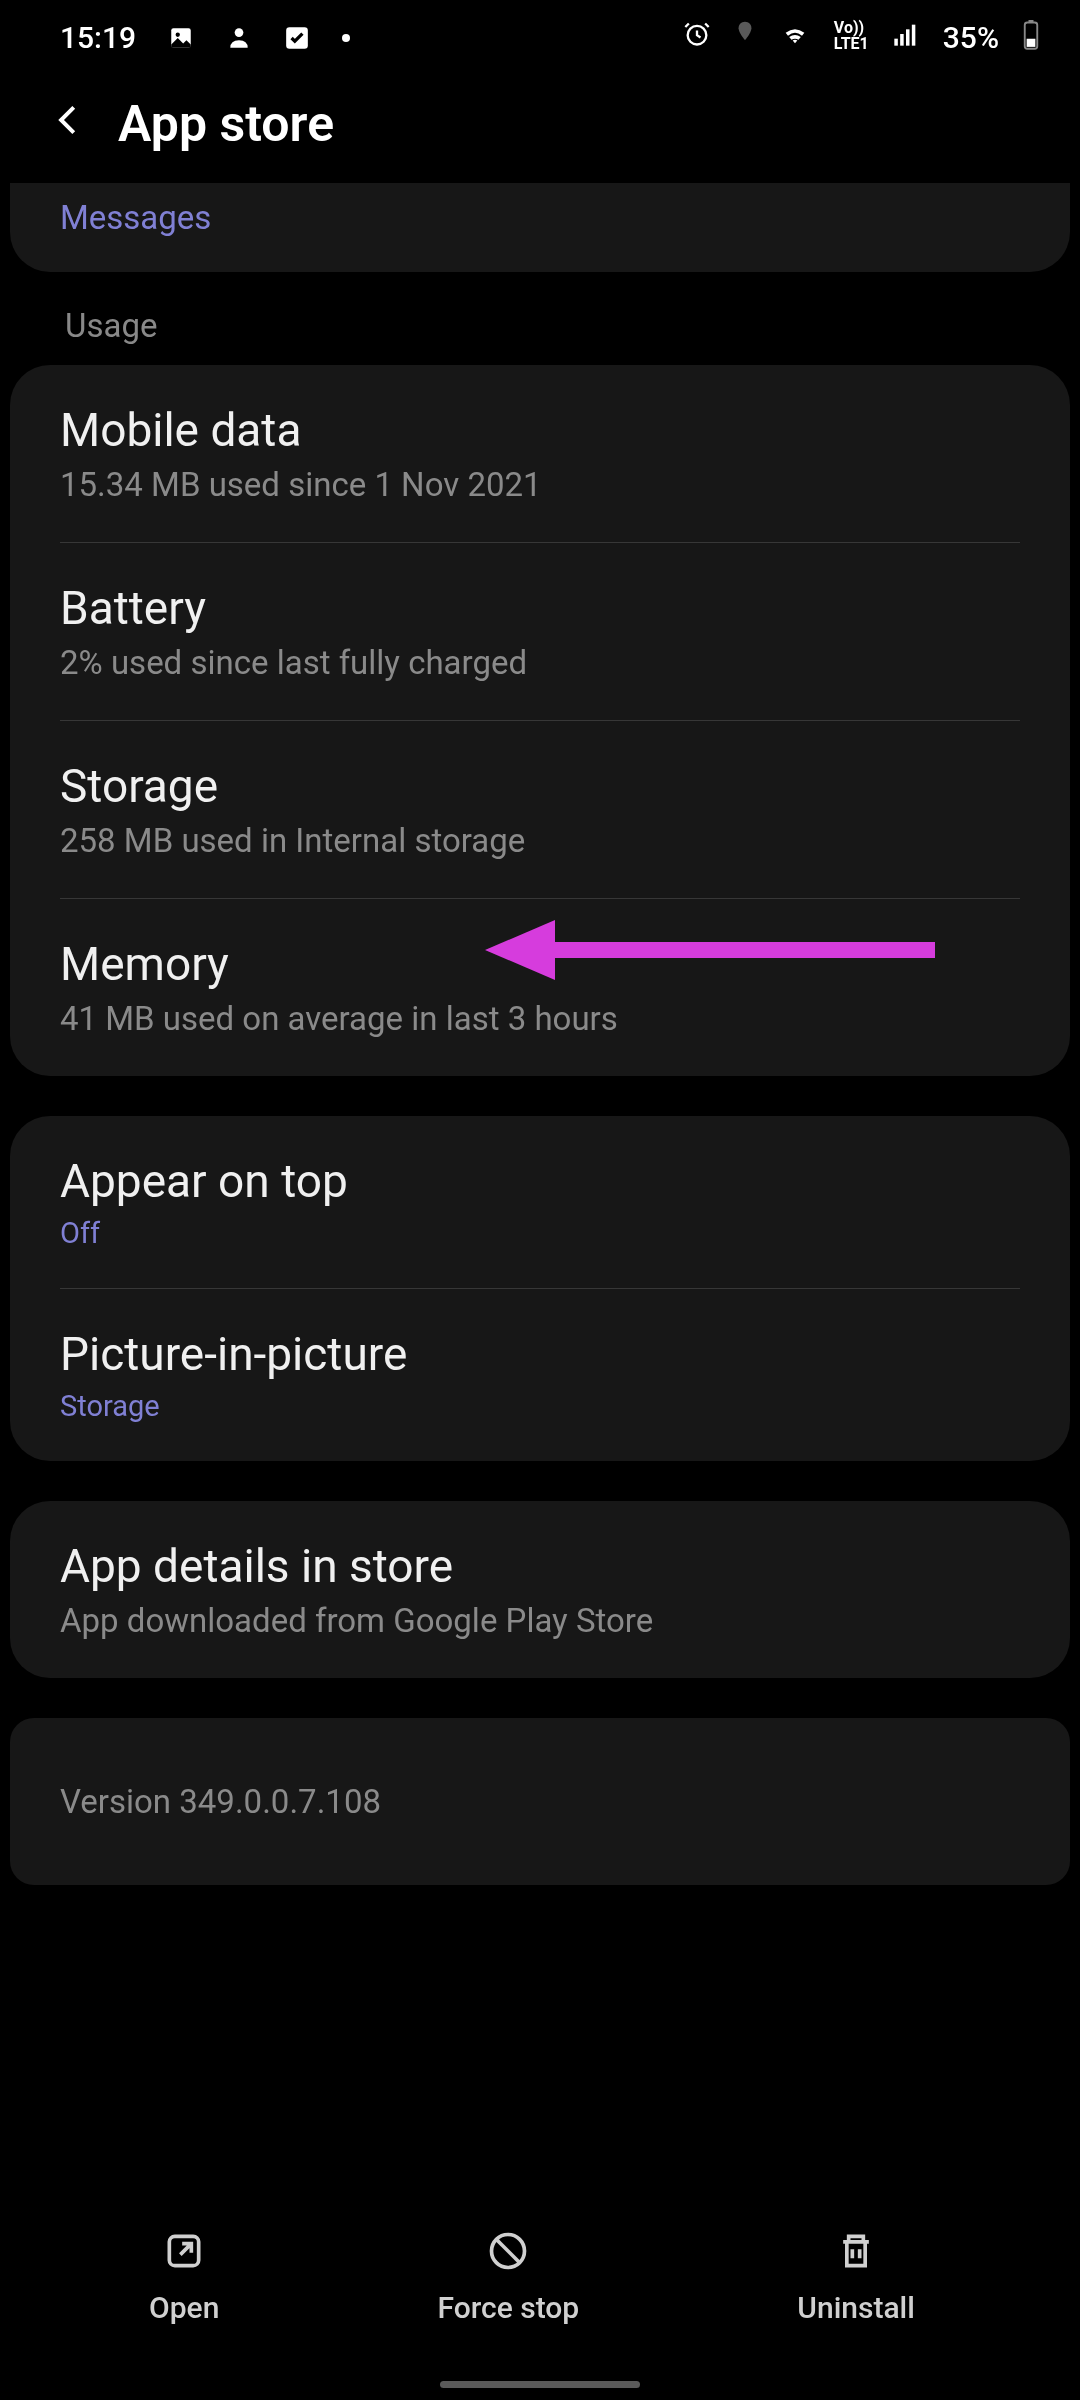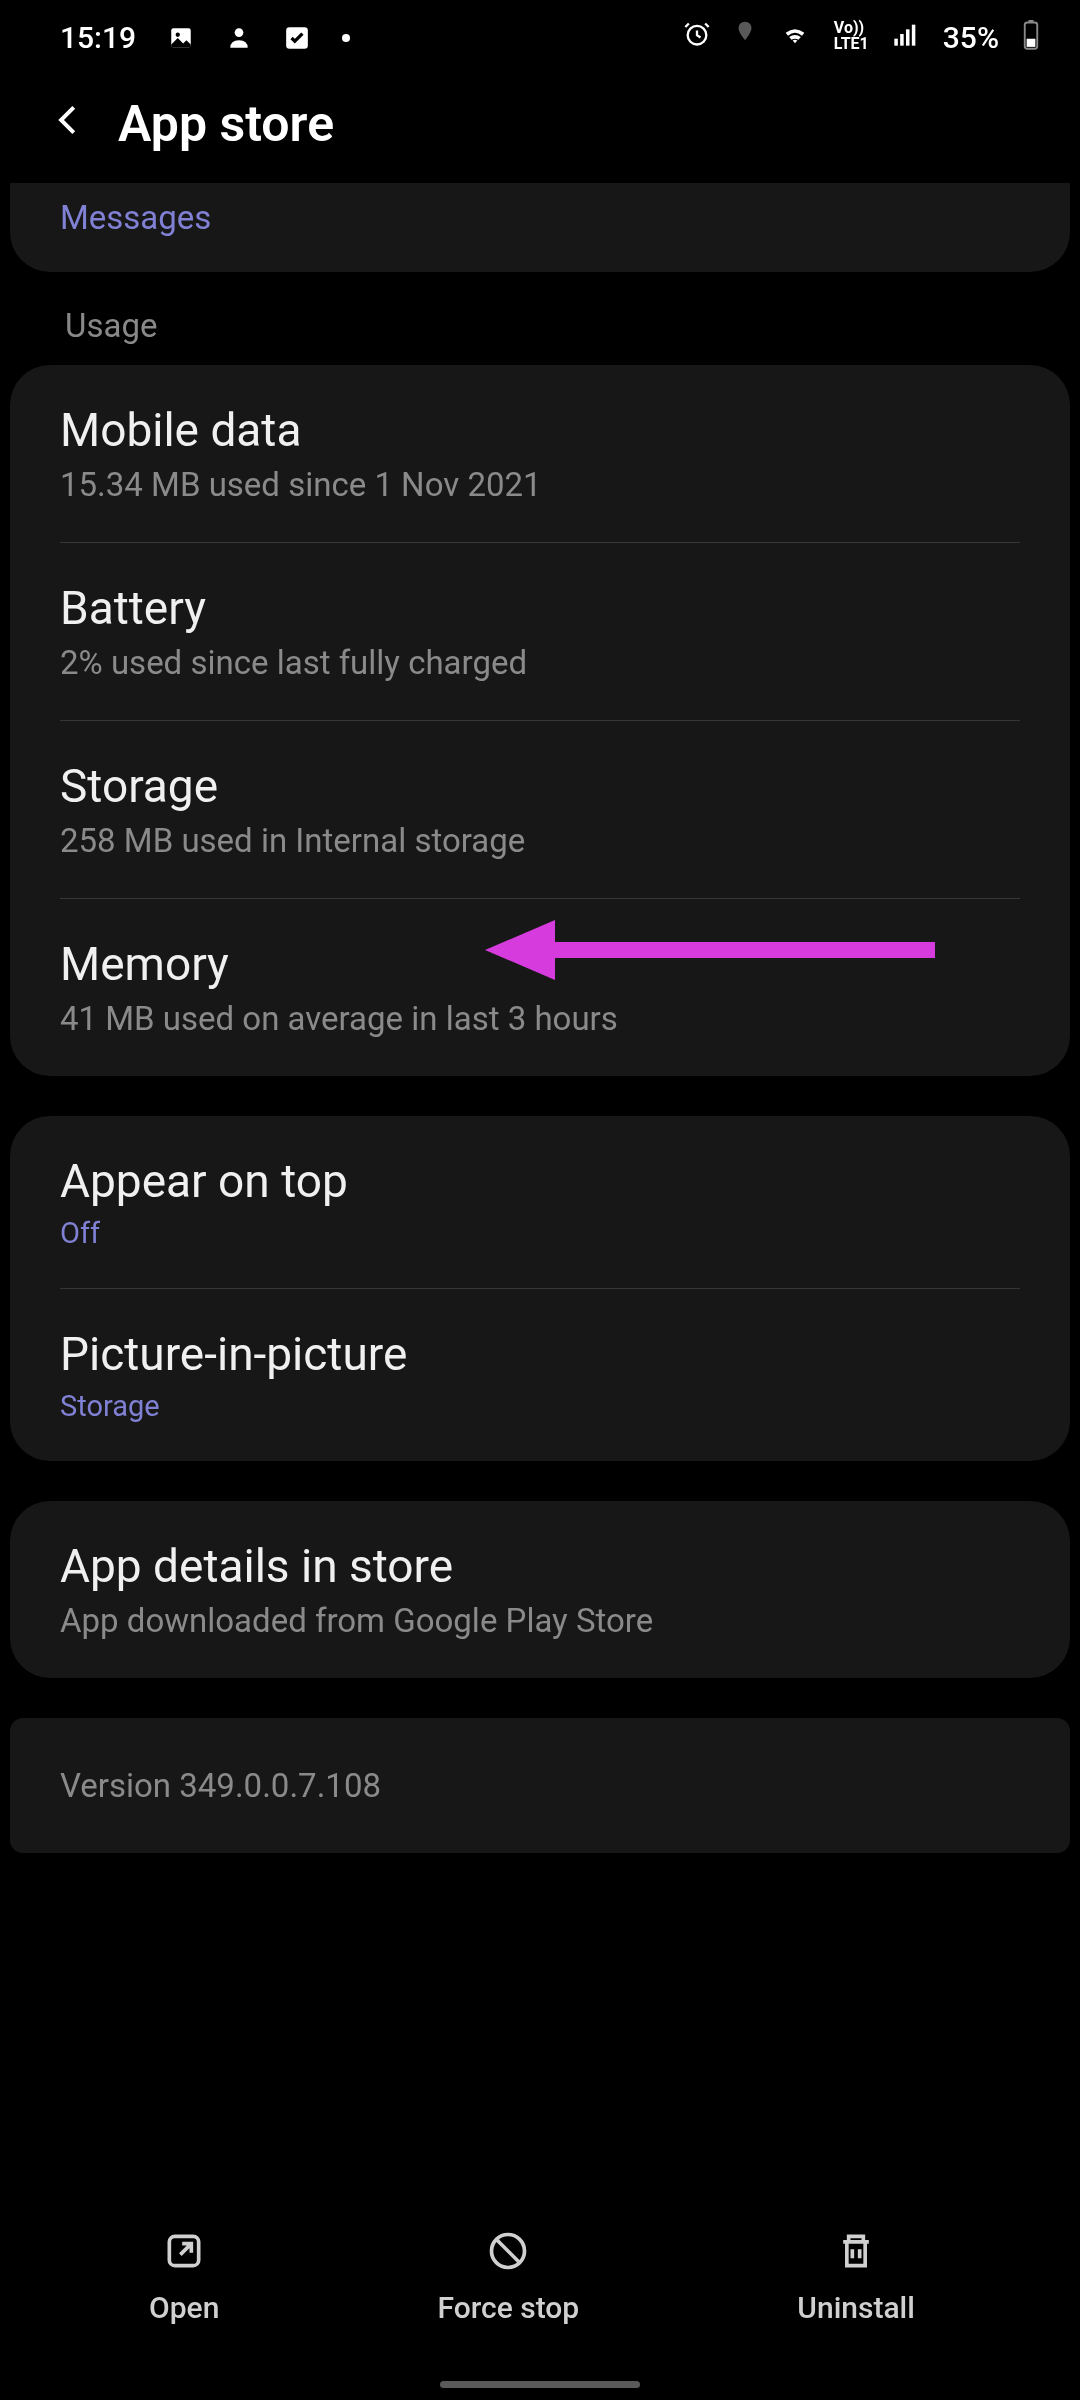--- a/index.html
+++ b/index.html
@@ -94,22 +94,22 @@
       color: #8080d4;
       font-size: 29px;
     }
     .divider {
       height: 1px;
       background: #373737;
       margin: 0 50px;
     }
     .version-card {
       background: #171717;
-      border-radius: 13px;
-      padding: 48px 50px;
+      border-radius: 24px;
+      padding: 64px 50px;
     }
     .version-text {
       color: #8a8a8a;
       font-size: 33px;
     }
     .bottom-bar {
       position: absolute;
       bottom: 50px;
       left: 0;
       right: 16px;

